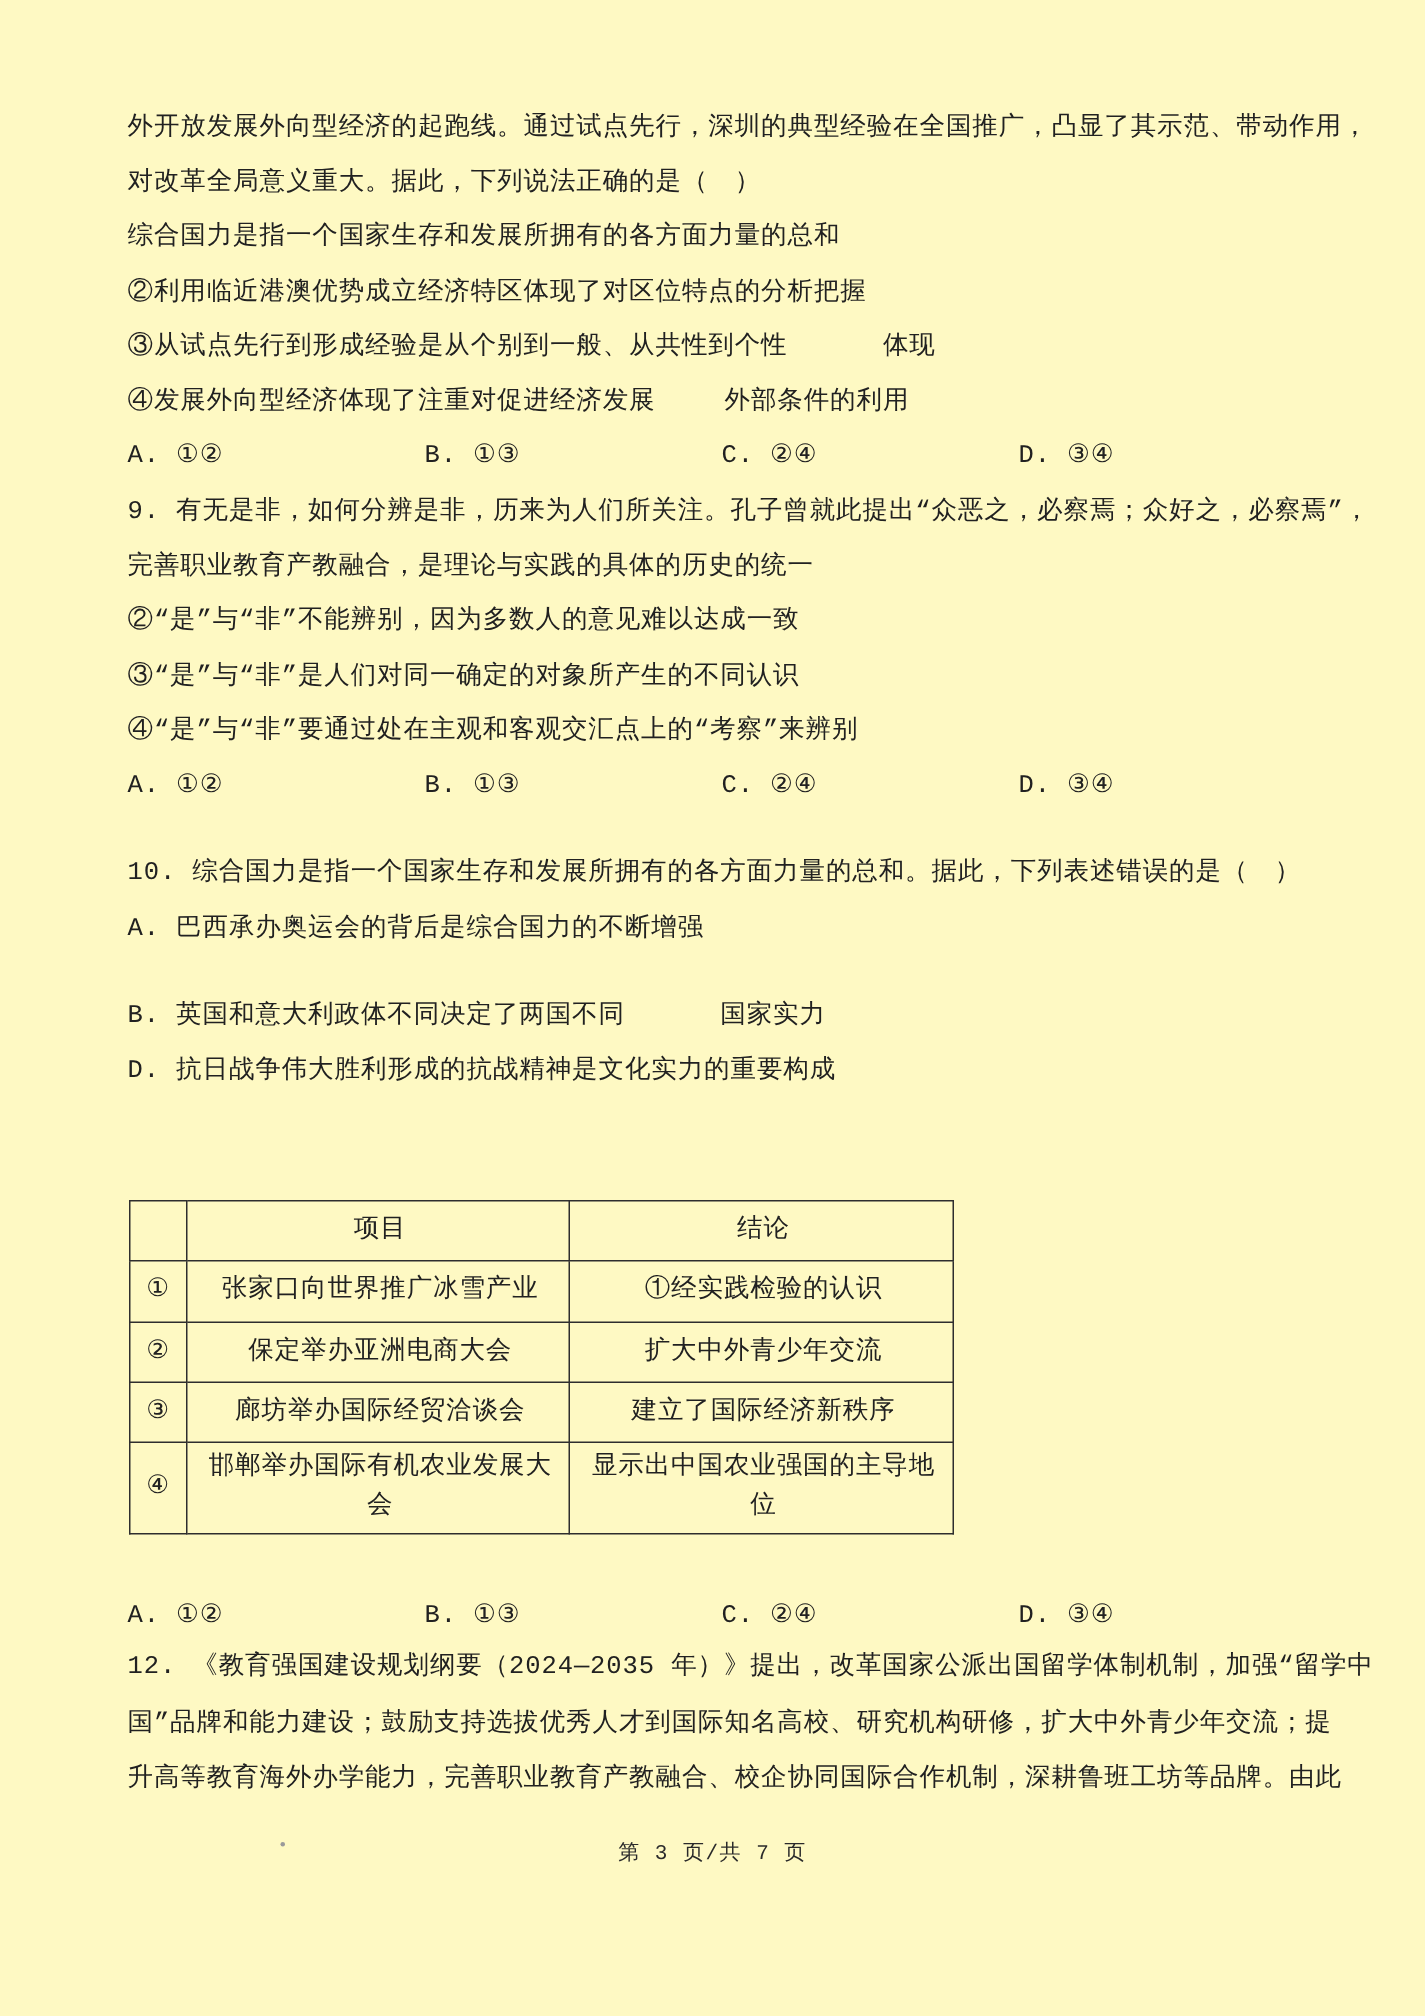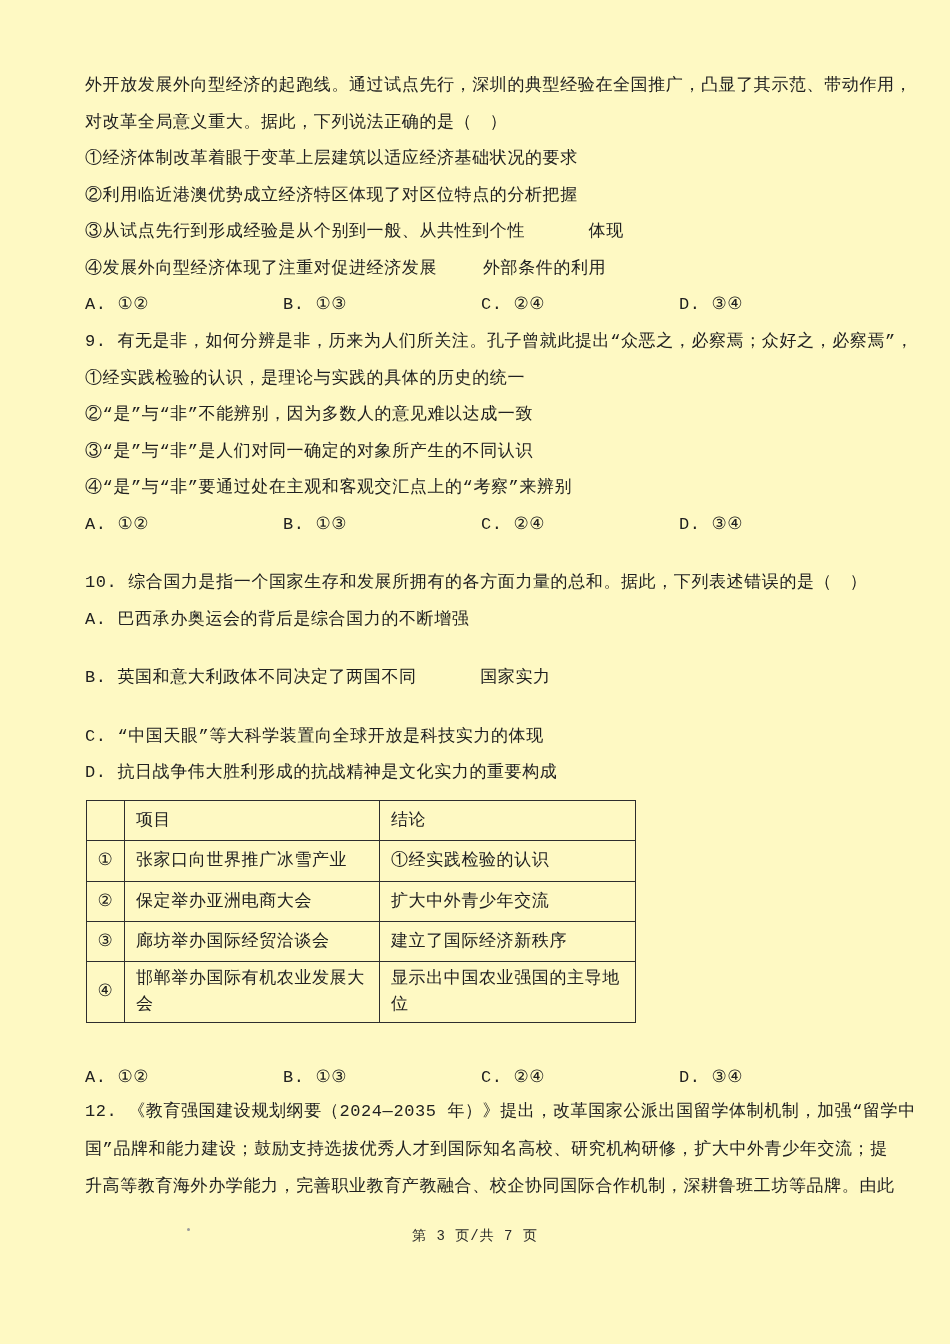--- a/index.html
+++ b/index.html
@@ -39,20 +39,21 @@
   .q11-table col.c2 { width: 256px; }
   .q11-table td {
     border: 1px solid #2e2e2e;
     font-size: 17px;
     line-height: 26px;
     letter-spacing: 0.6px;
     padding: 4px 8px 4px 11px;
     vertical-align: middle;
     word-break: break-all;
     color: #212121;
+    text-align: center;
   }
   .q11-table td.num { text-align: center; padding: 0; }
   .q11-table tr.hdr  { height: 40px; }
   .q11-table tr.r0   { height: 41px; }
   .q11-table tr.r1   { height: 40px; }
   .q11-table tr.r2   { height: 40px; }
   .q11-table tr.r3   { height: 59px; }
 
   .footer {
     position: absolute;
@@ -75,51 +76,50 @@
   }
 </style>
 </head>
 <body>
 
 <div class="page">
 
   <section class="block" style="top:68px">
     <div class="line">外开放发展外向型经济的起跑线。通过试点先行，深圳的典型经验在全国推广，凸显了其示范、带动作用，</div>
     <div class="line">对改革全局意义重大。据此，下列说法正确的是（　）</div>
-    <div class="line">①经济体制改革着眼于变革上层建筑以适应经济基础状况的要求</div>
+    <div class="line">综合国力是指一个国家生存和发展所拥有的各方面力量的总和</div>
     <div class="line">②利用临近港澳优势成立经济特区体现了对区位特点的分析把握</div>
     <div class="line">③从试点先行到形成经验是从个别到一般、从共性到个性　　　 体现</div>
     <div class="line">④发展外向型经济体现了注重对促进经济发展　　 外部条件的利用</div>
     <div class="line options">
       <span class="opt">A. ①②</span>
       <span class="opt">B. ①③</span>
       <span class="opt">C. ②④</span>
       <span class="opt">D. ③④</span>
     </div>
   </section>
 
   <section class="block" style="top:324px">
     <div class="line">9. 有无是非，如何分辨是非，历来为人们所关注。孔子曾就此提出“众恶之，必察焉；众好之，必察焉”，</div>
-    <div class="line">①经实践检验的认识，是理论与实践的具体的历史的统一</div>
+    <div class="line">完善职业教育产教融合，是理论与实践的具体的历史的统一</div>
     <div class="line">②“是”与“非”不能辨别，因为多数人的意见难以达成一致</div>
     <div class="line">③“是”与“非”是人们对同一确定的对象所产生的不同认识</div>
     <div class="line">④“是”与“非”要通过处在主观和客观交汇点上的“考察”来辨别</div>
     <div class="line options">
       <span class="opt">A. ①②</span>
       <span class="opt">B. ①③</span>
       <span class="opt">C. ②④</span>
       <span class="opt">D. ③④</span>
     </div>
   </section>
 
   <section class="block" style="top:565px">
     <div class="line">10. 综合国力是指一个国家生存和发展所拥有的各方面力量的总和。据此，下列表述错误的是（　）</div>
     <div class="line">A. 巴西承办奥运会的背后是综合国力的不断增强</div>
     <div class="line gap-top">B. 英国和意大利政体不同决定了两国不同　　　 国家实力</div>
-    <div class="line gap-top">C. “中国天眼”等大科学装置向全球开放是科技实力的体现</div>
     <div class="line">D. 抗日战争伟大胜利形成的抗战精神是文化实力的重要构成</div>
   </section>
 
 
   <table class="q11-table">
     <colgroup>
         <col class="c0">
         <col class="c1">
         <col class="c2">
       </colgroup>

